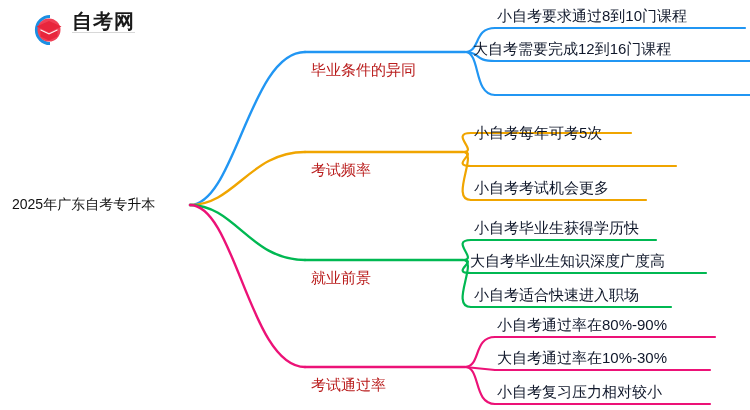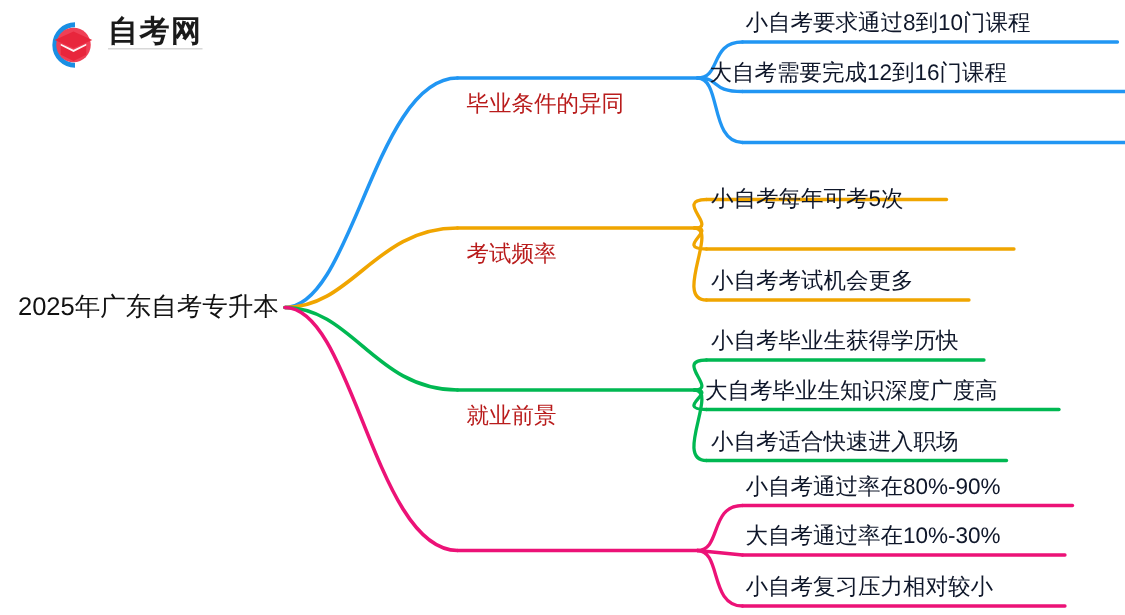--- a/index.html
+++ b/index.html
@@ -69,21 +69,21 @@
 
   
   .node {
     position: absolute;
     white-space: nowrap;
     color: #1c1c1c;
     font-size: 15px;
     line-height: 17px;
   }
   .root-node {
-    font-size: 17px;
+    font-size: 14px;
     color: #111111;
   }
   .branch-node {
     font-size: 15px;
     color: #b91c1c;
     margin-top: 24px;
   }
   .leaf-node {
     font-size: 15px;
     color: #0f172a;
@@ -150,17 +150,18 @@
 
   <div class="node branch-node" style="left:311px; top:137px;">考试频率</div>
   <div class="node leaf-node" style="left:474px; top:112px;margin-top:12px;">小自考每年可考5次</div>
   <div class="node leaf-node" style="left:474px; top:179px;">小自考考试机会更多</div>
 
   <div class="node branch-node" style="left:311px; top:245px;">就业前景</div>
   <div class="node leaf-node" style="left:474px; top:219px;text-align:center;">小自考毕业生获得学历快</div>
   <div class="node leaf-node" style="left:470px; top:252px;">大自考毕业生知识深度广度高</div>
   <div class="node leaf-node" style="left:474px; top:286px;">小自考适合快速进入职场</div>
 
+  <div class="node branch-node" style="left:311px; top:352px;">考试通过率</div>
   <div class="node leaf-node" style="left:497px; top:316px;">小自考通过率在80%-90%</div>
   <div class="node leaf-node" style="left:497px; top:349px;">大自考通过率在10%-30%</div>
   <div class="node leaf-node" style="left:497px; top:383px;">小自考复习压力相对较小</div>
 
 </div>
 
 </body></html>

